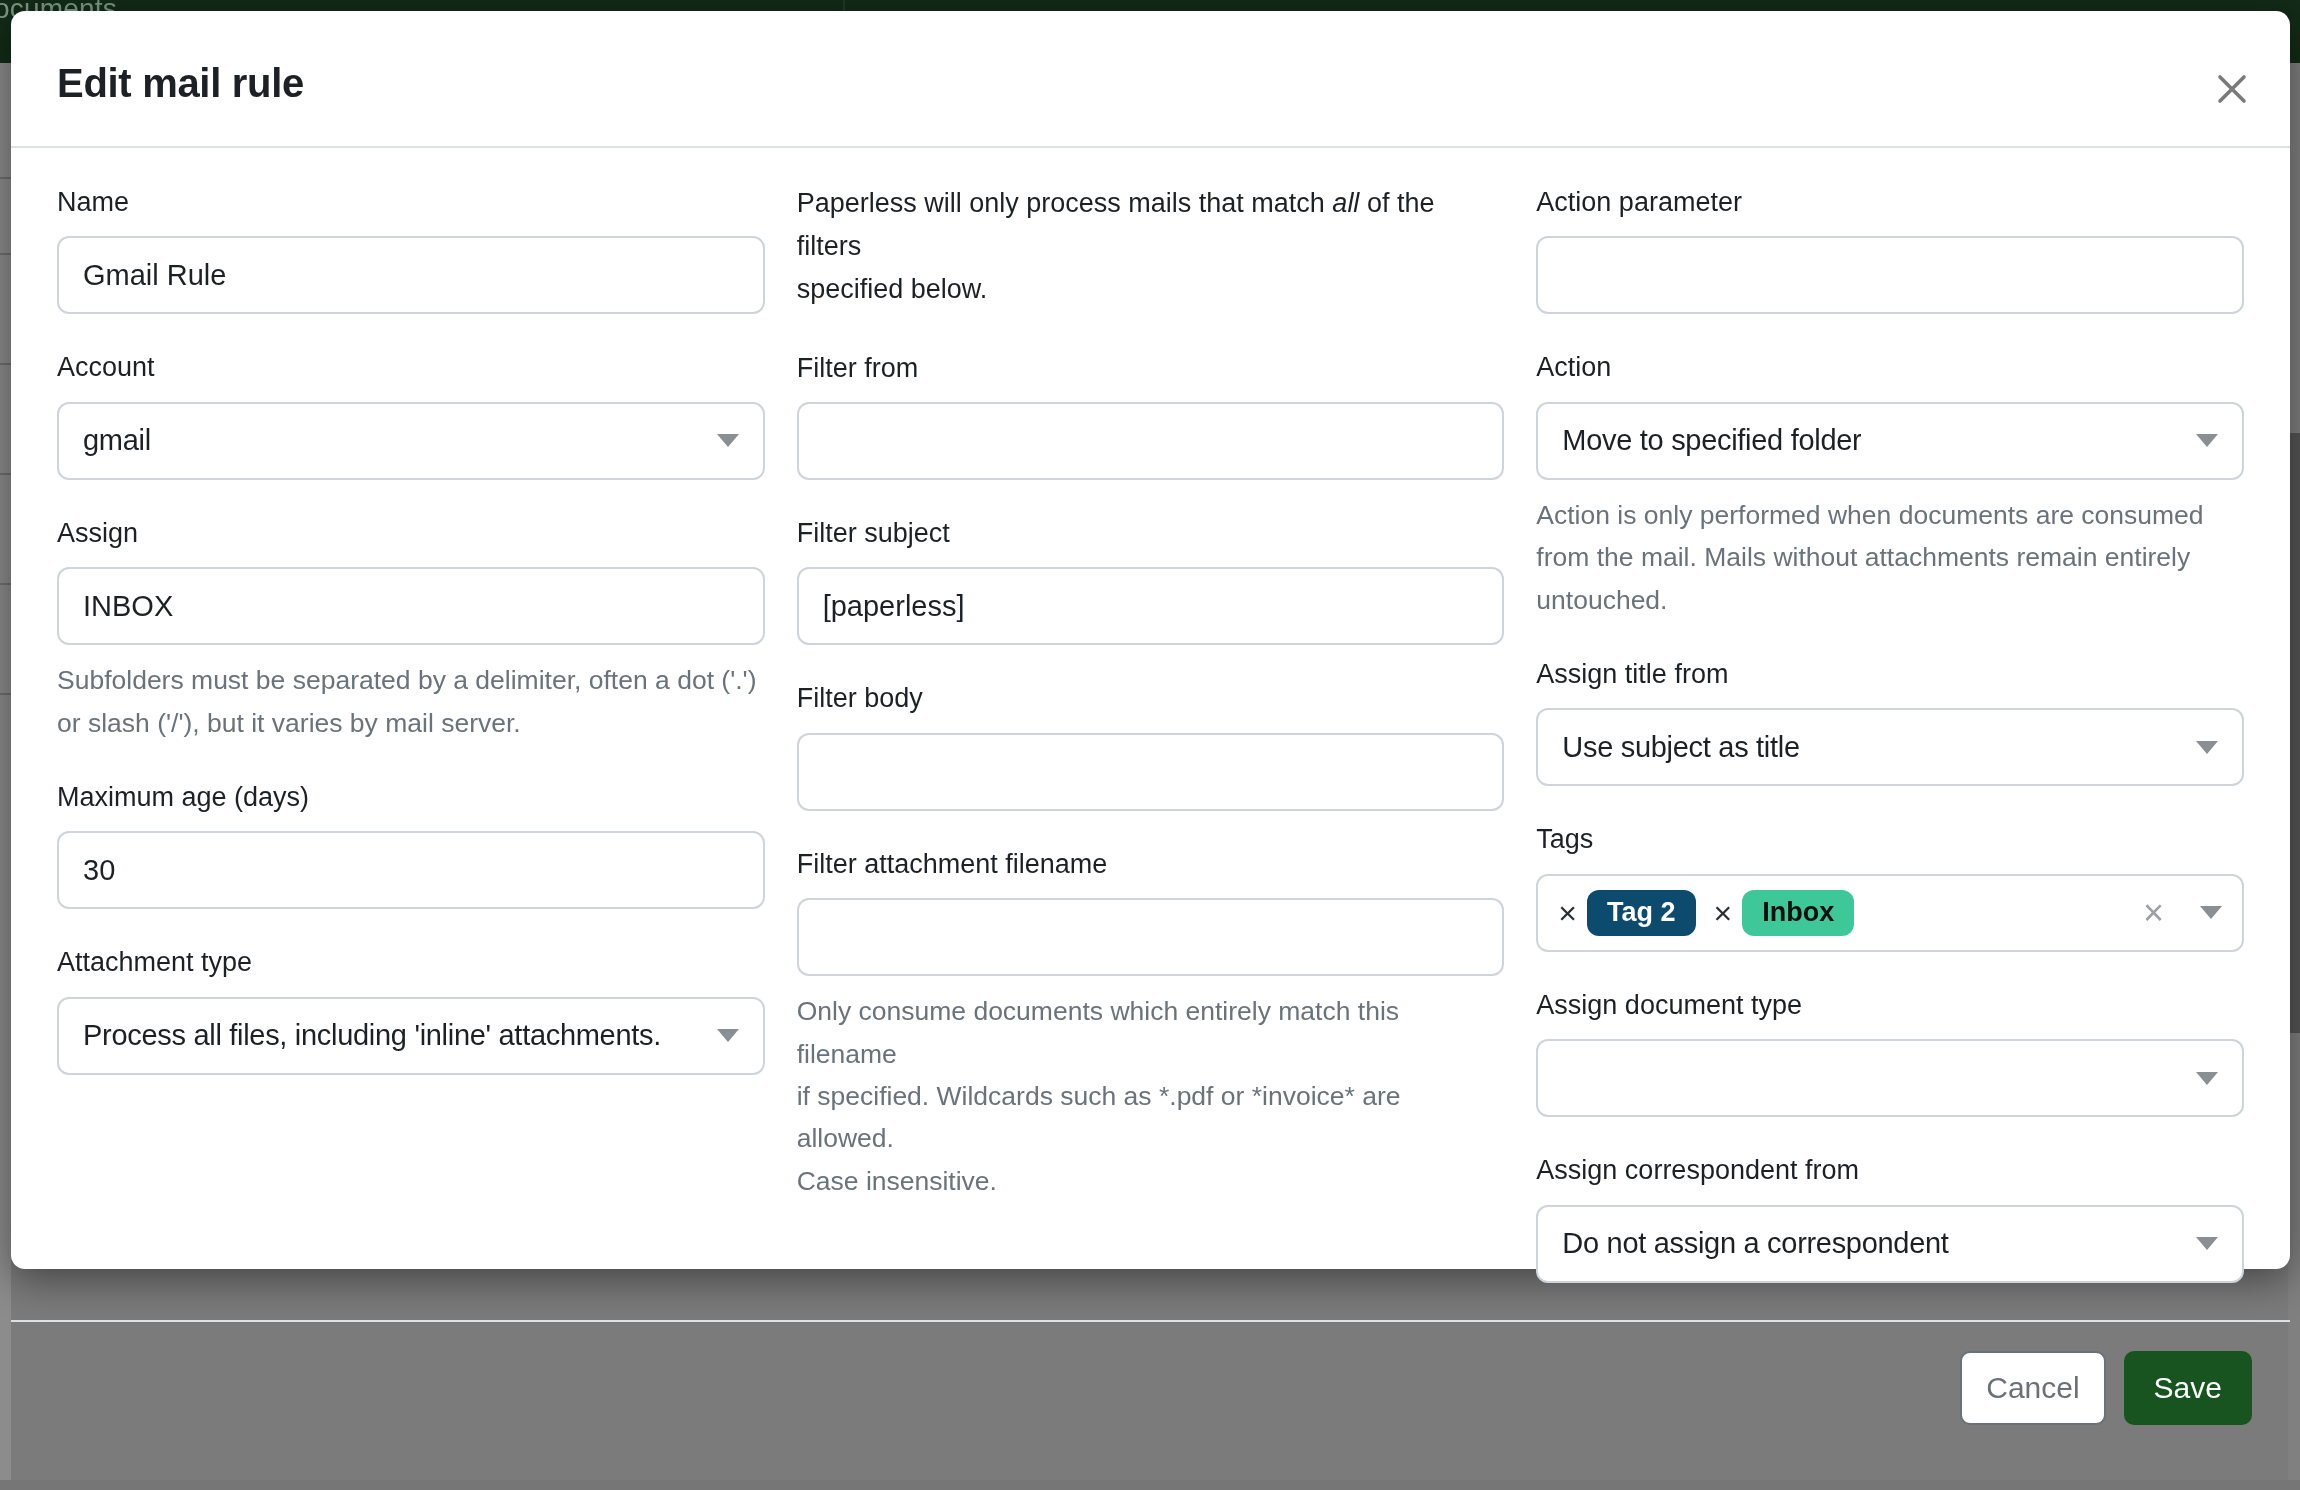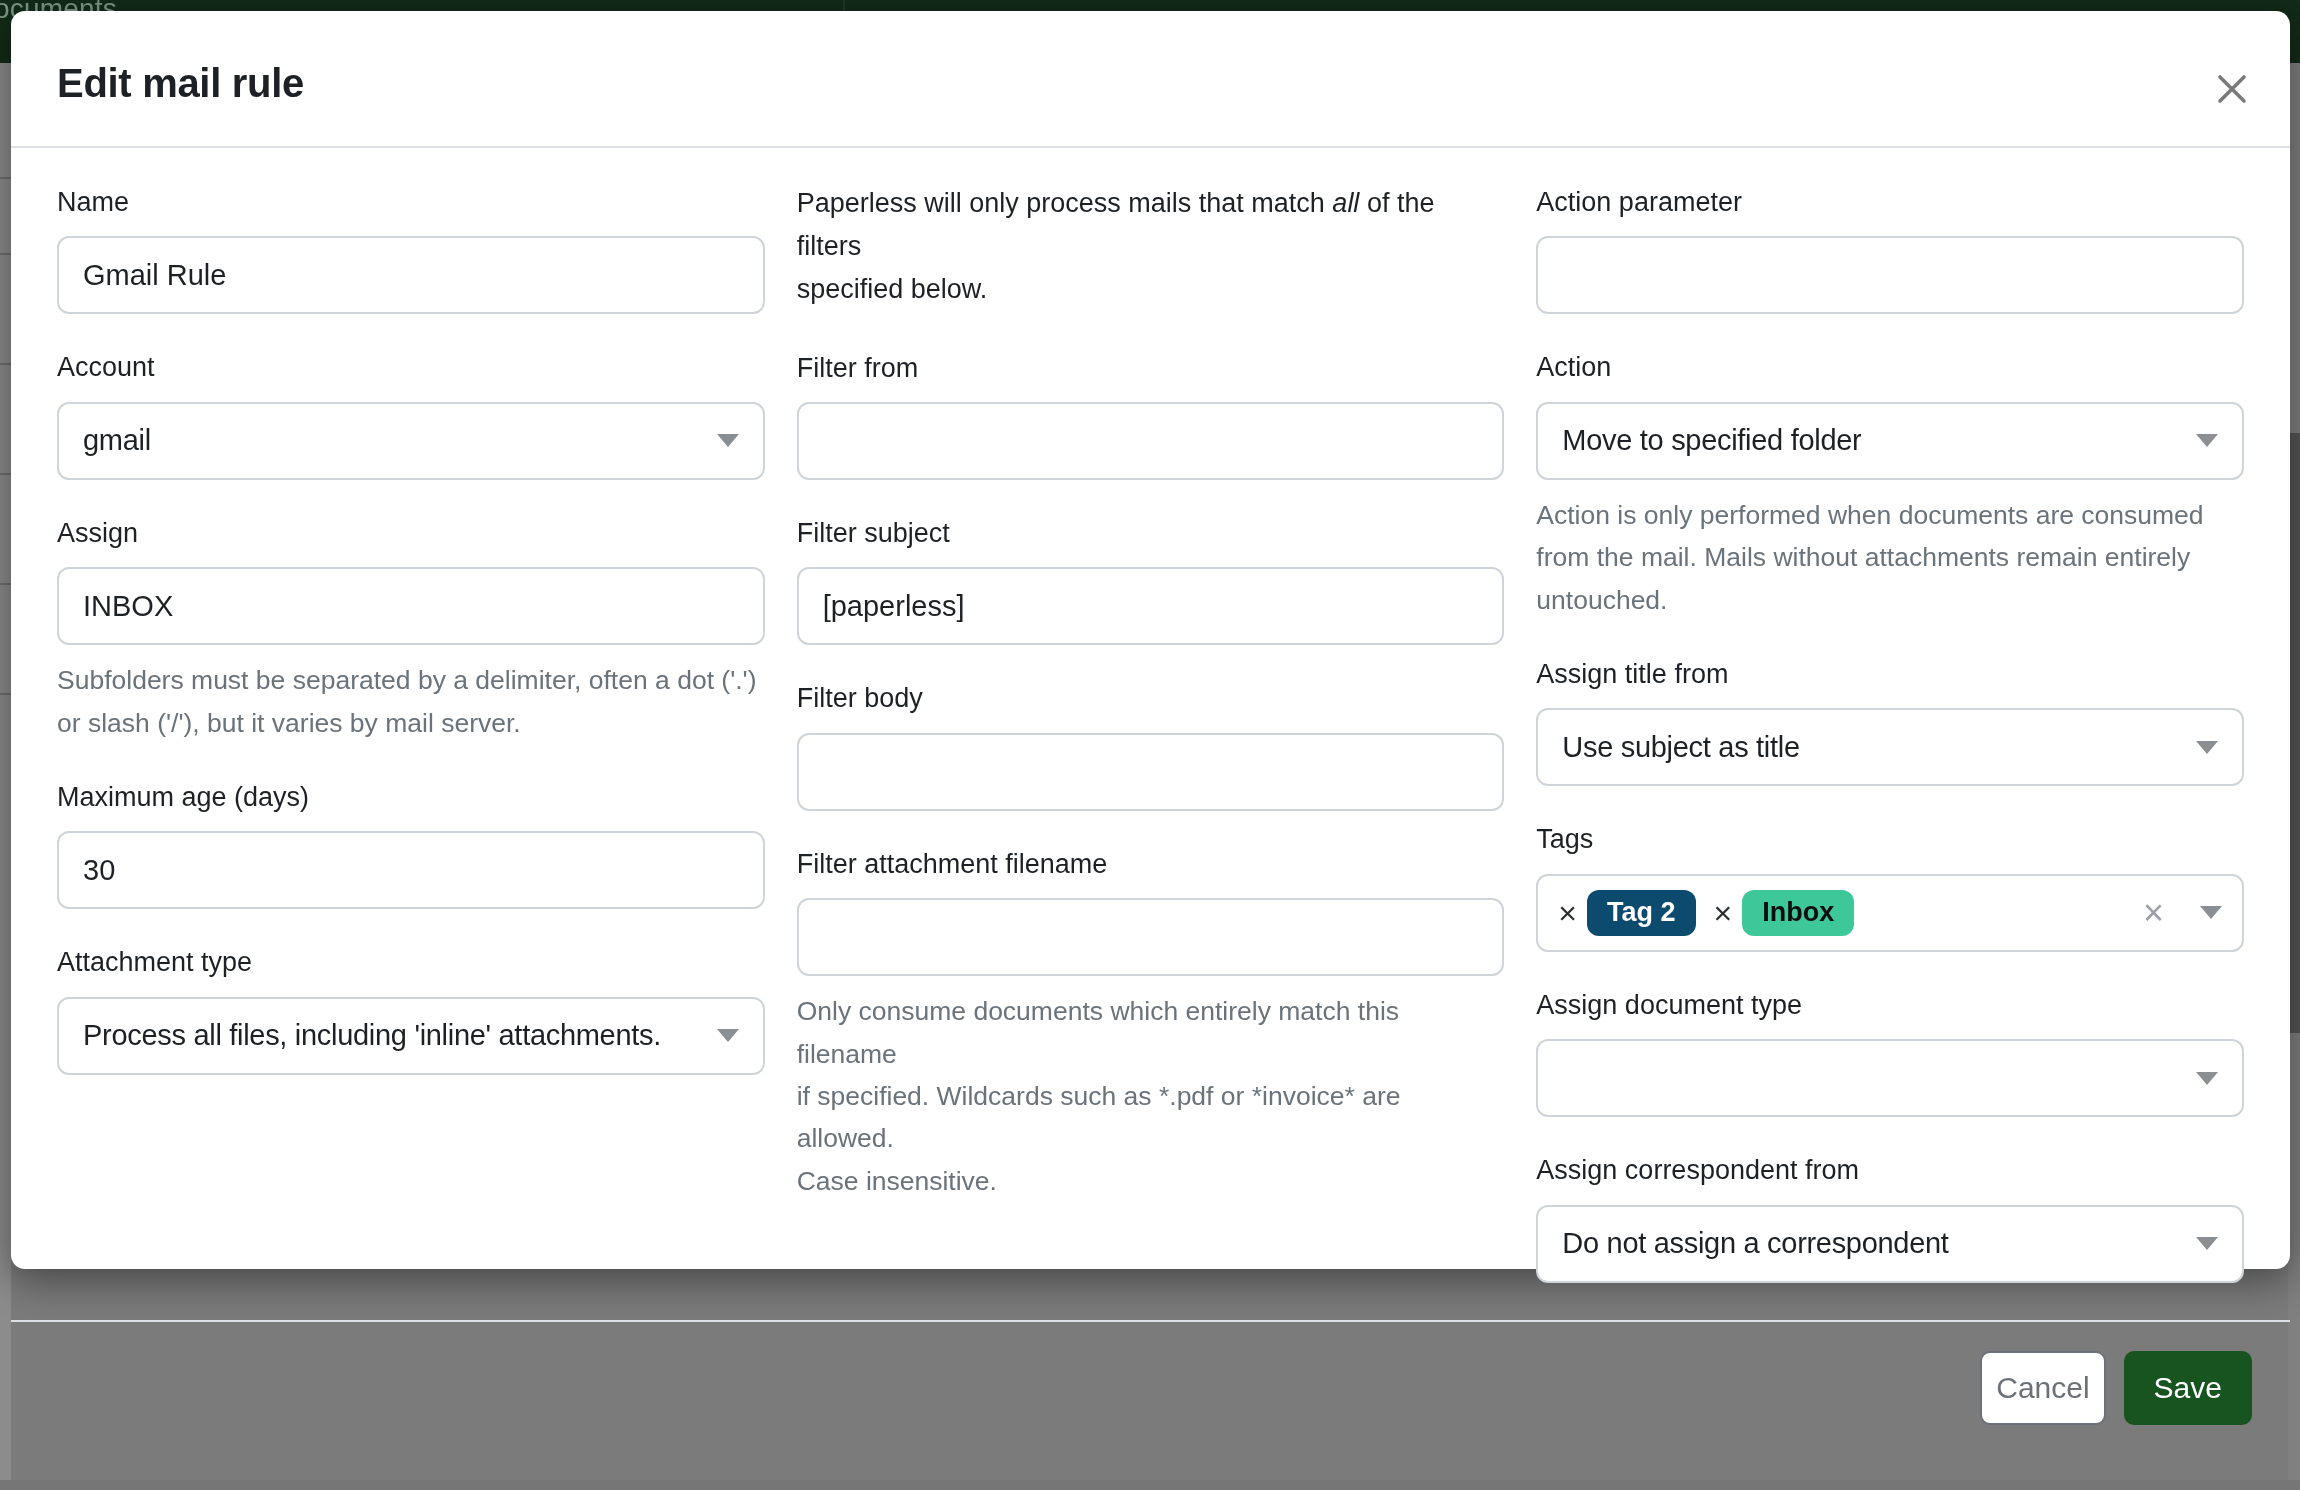--- a/index.html
+++ b/index.html
@@ -60,21 +60,21 @@
   .tag-badge-0{background:#0c4a6e;color:#ffffff;}
   .tag-badge-1{background:#3ec89a;color:#0c0f0d;}
   .tags-right{margin-left:auto;display:flex;align-items:center;gap:22px;}
   .tags-clear{background:none;border:none;font-size:36px;color:#9aa0a6;cursor:pointer;padding:0;line-height:1;font-family:inherit;}
 
   .modal-footer{
     flex:0 0 134px;border-top:2px solid #dde0e4;box-sizing:border-box;
     display:flex;justify-content:flex-end;align-items:center;gap:18px;padding:0 38px;
   }
   .btn{height:74px;border-radius:10px;font-size:30px;font-family:inherit;cursor:pointer;display:flex;align-items:center;box-sizing:border-box;}
-  .btn-cancel{background:#ffffff;border:2px solid #6b7177;color:#6b7177;padding:0 14px;margin-left:44px;}
+  .btn-cancel{background:#ffffff;border:2px solid #6b7177;color:#6b7177;padding:0 24px;margin-left:44px;}
   .btn-save{background:#17541f;border:2px solid #17541f;color:#ffffff;padding:0 28px;}
 </style>
 </head>
 <body>
 
 <div class="nav-bar">
   <span class="nav-text">ocuments</span>
   <div class="nav-divider"></div>
 </div>
 

